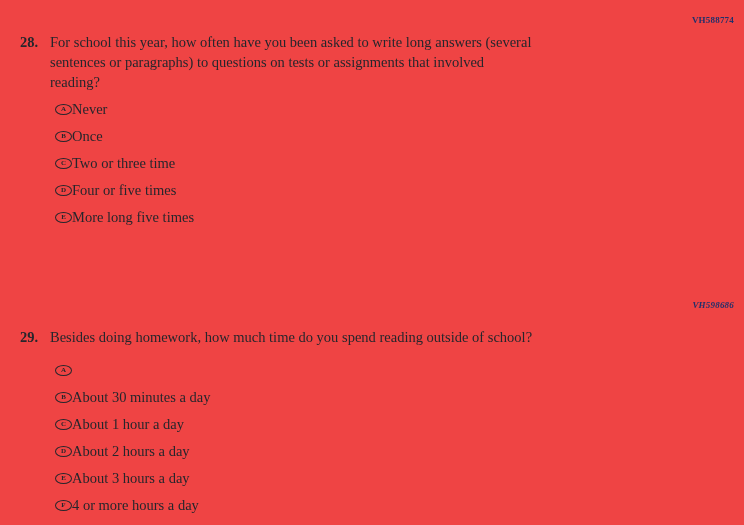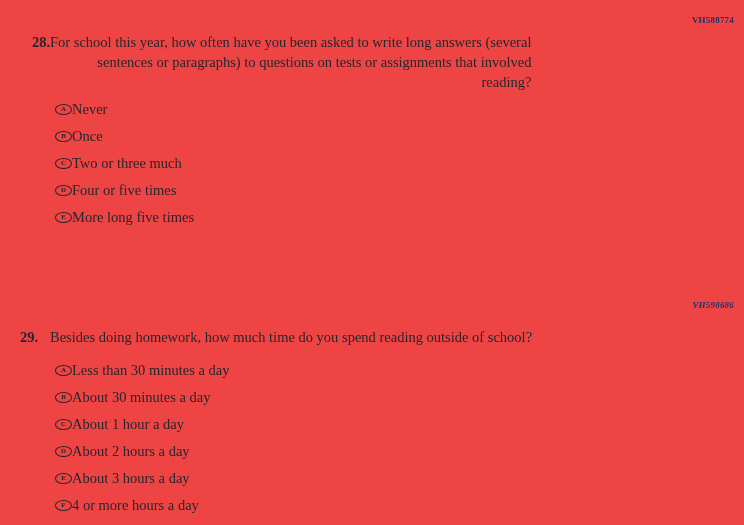--- a/index.html
+++ b/index.html
@@ -21,21 +21,21 @@
     color: #22306b;
   }
   #code-q28 { top: 15px; }
   #code-q29 { top: 300px; font-style: italic; }
   .q-block {
     position: absolute;
     left: 20px;
     display: flex;
     align-items: flex-start;
   }
-  #q28-block { top: 32px; text-align: right; }
+  #q28-block { top: 32px; }
   #q29-block { top: 327px; }
   .q-number {
     width: 30px;
     font-weight: bold;
     font-size: 14.5px;
     line-height: 20px;
     flex: 0 0 30px;
   }
   .q-text {
     font-size: 14.5px;
@@ -104,21 +104,21 @@
     <div class="option">
       <span class="bubble">
           <i>B</i>
         </span>
       <span class="option-label">Once</span>
     </div>
     <div class="option">
       <span class="bubble">
           <i>C</i>
         </span>
-      <span class="option-label">Two or three much</span>
+      <span class="option-label">Two or three time</span>
     </div>
     <div class="option">
       <span class="bubble">
           <i>D</i>
         </span>
       <span class="option-label">Four or five times</span>
     </div>
     <div class="option">
       <span class="bubble">
           <i>E</i>
@@ -134,21 +134,20 @@
     <div class="q-text">
       <span>Besides doing homework, how much time do you spend reading </span><span class="bold-part">outside of school</span><span>?</span>
     </div>
   </div>
 
   <div id="opts-q29" class="options">
     <div class="option">
       <span class="bubble">
           <i>A</i>
         </span>
-      <span class="option-label">Less than 30 minutes a day</span>
     </div>
     <div class="option">
       <span class="bubble">
           <i>B</i>
         </span>
       <span class="option-label">About 30 minutes a day</span>
     </div>
     <div class="option">
       <span class="bubble">
           <i>C</i>

